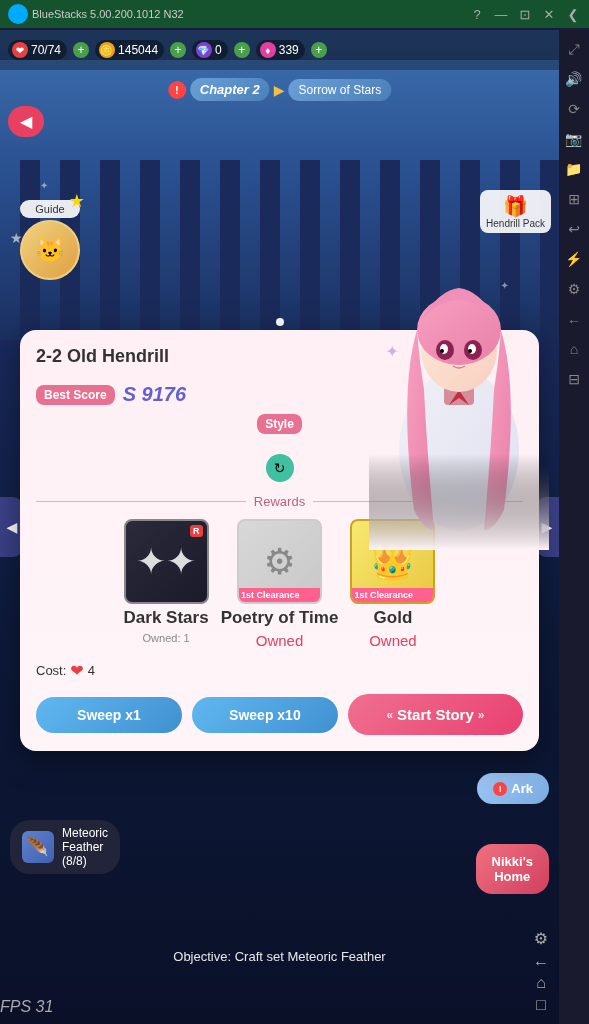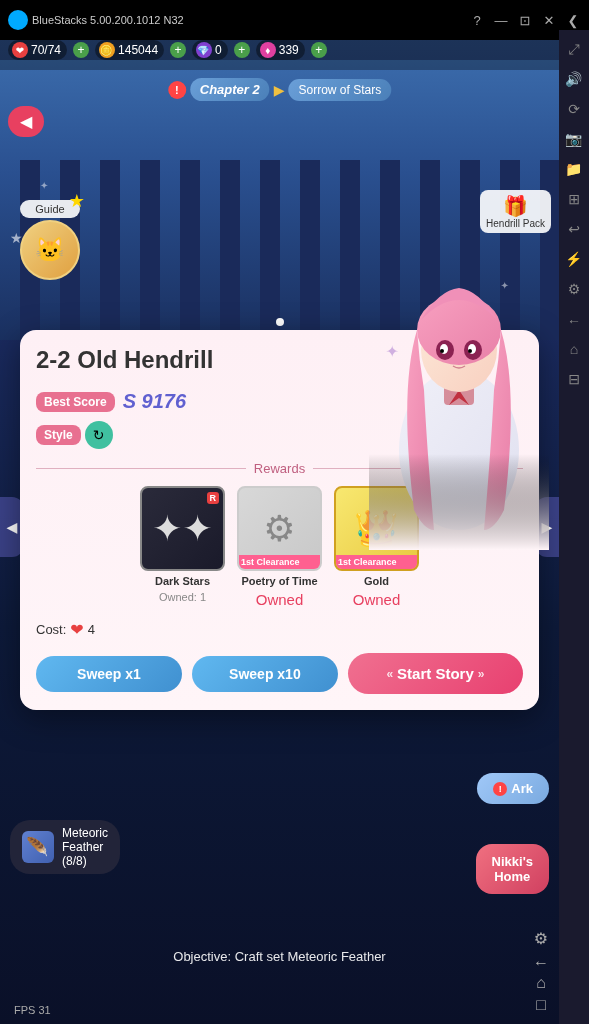--- a/index.html
+++ b/index.html
@@ -42,22 +42,22 @@
           #1a2a5a 20px, #1a2a5a 40px
         );
     }
 
     
     .bluestacks-bar {
       position: absolute;
       top: 0;
       left: 0;
       right: 0;
-      height: 40px;
-      background: #000000;
+      height: 28px;
+      background: #14532d;
       display: flex;
       align-items: center;
       padding: 0 8px;
       z-index: 100;
     }
     .bs-logo {
       width: 20px;
       height: 20px;
       background: #00aaff;
       border-radius: 50%;
@@ -288,21 +288,21 @@
       right: -10px;
       top: -100px;
       width: 180px;
       height: 320px;
       z-index: 65;
       overflow: hidden;
     }
     
 
     .stage-title {
-      font-size: 24px;
+      font-size: 18px;
       font-weight: bold;
       color: #333;
       margin-bottom: 8px;
     }
 
     .score-row {
       display: flex;
       align-items: center;
       gap: 8px;
       margin-bottom: 8px;
@@ -318,22 +318,23 @@
     }
     .score-value {
       color: #6060d0;
       font-size: 20px;
       font-weight: bold;
       font-style: italic;
     }
     .style-row {
       display: flex;
       align-items: center;
-      gap: 4px;
+      gap: 20px;
       margin-bottom: 12px;
+      flex-direction: column;
     }
     .style-badge {
       background: #e87090;
       color: white;
       border-radius: 8px;
       padding: 3px 8px;
       font-size: 12px;
       font-weight: bold;
     }
     .style-icon {
@@ -408,21 +409,21 @@
       left: 0;
       right: 0;
       background: #ff6090;
       color: white;
       font-size: 9px;
       text-align: left;
       padding: 2px;
       font-weight: bold;
     }
     .reward-name {
-      font-size: 11px;
+      font-size: 17px;
       color: #333;
       font-weight: bold;
       text-align: center;
     }
     .reward-sub {
       font-size: 15px;
       color: #e84060;
       text-align: center;
     }
     .reward-owned {
@@ -576,23 +577,24 @@
       right: 0;
       text-align: center;
       color: rgba(255,255,255,0.9);
       font-size: 13px;
     }
 
     
     .fps-counter {
       position: absolute;
       bottom: 8px;
-      left: 14px;
+      left: 0;
       color: #aaa;
-      font-size: 11px;
+      font-size: 16px;
+      font-style: italic;
     }
 
     
     .nav-icons {
       position: absolute;
       bottom: 10px;
       right: 10px;
       display: flex;
       flex-direction: column;
       gap: 4px;

